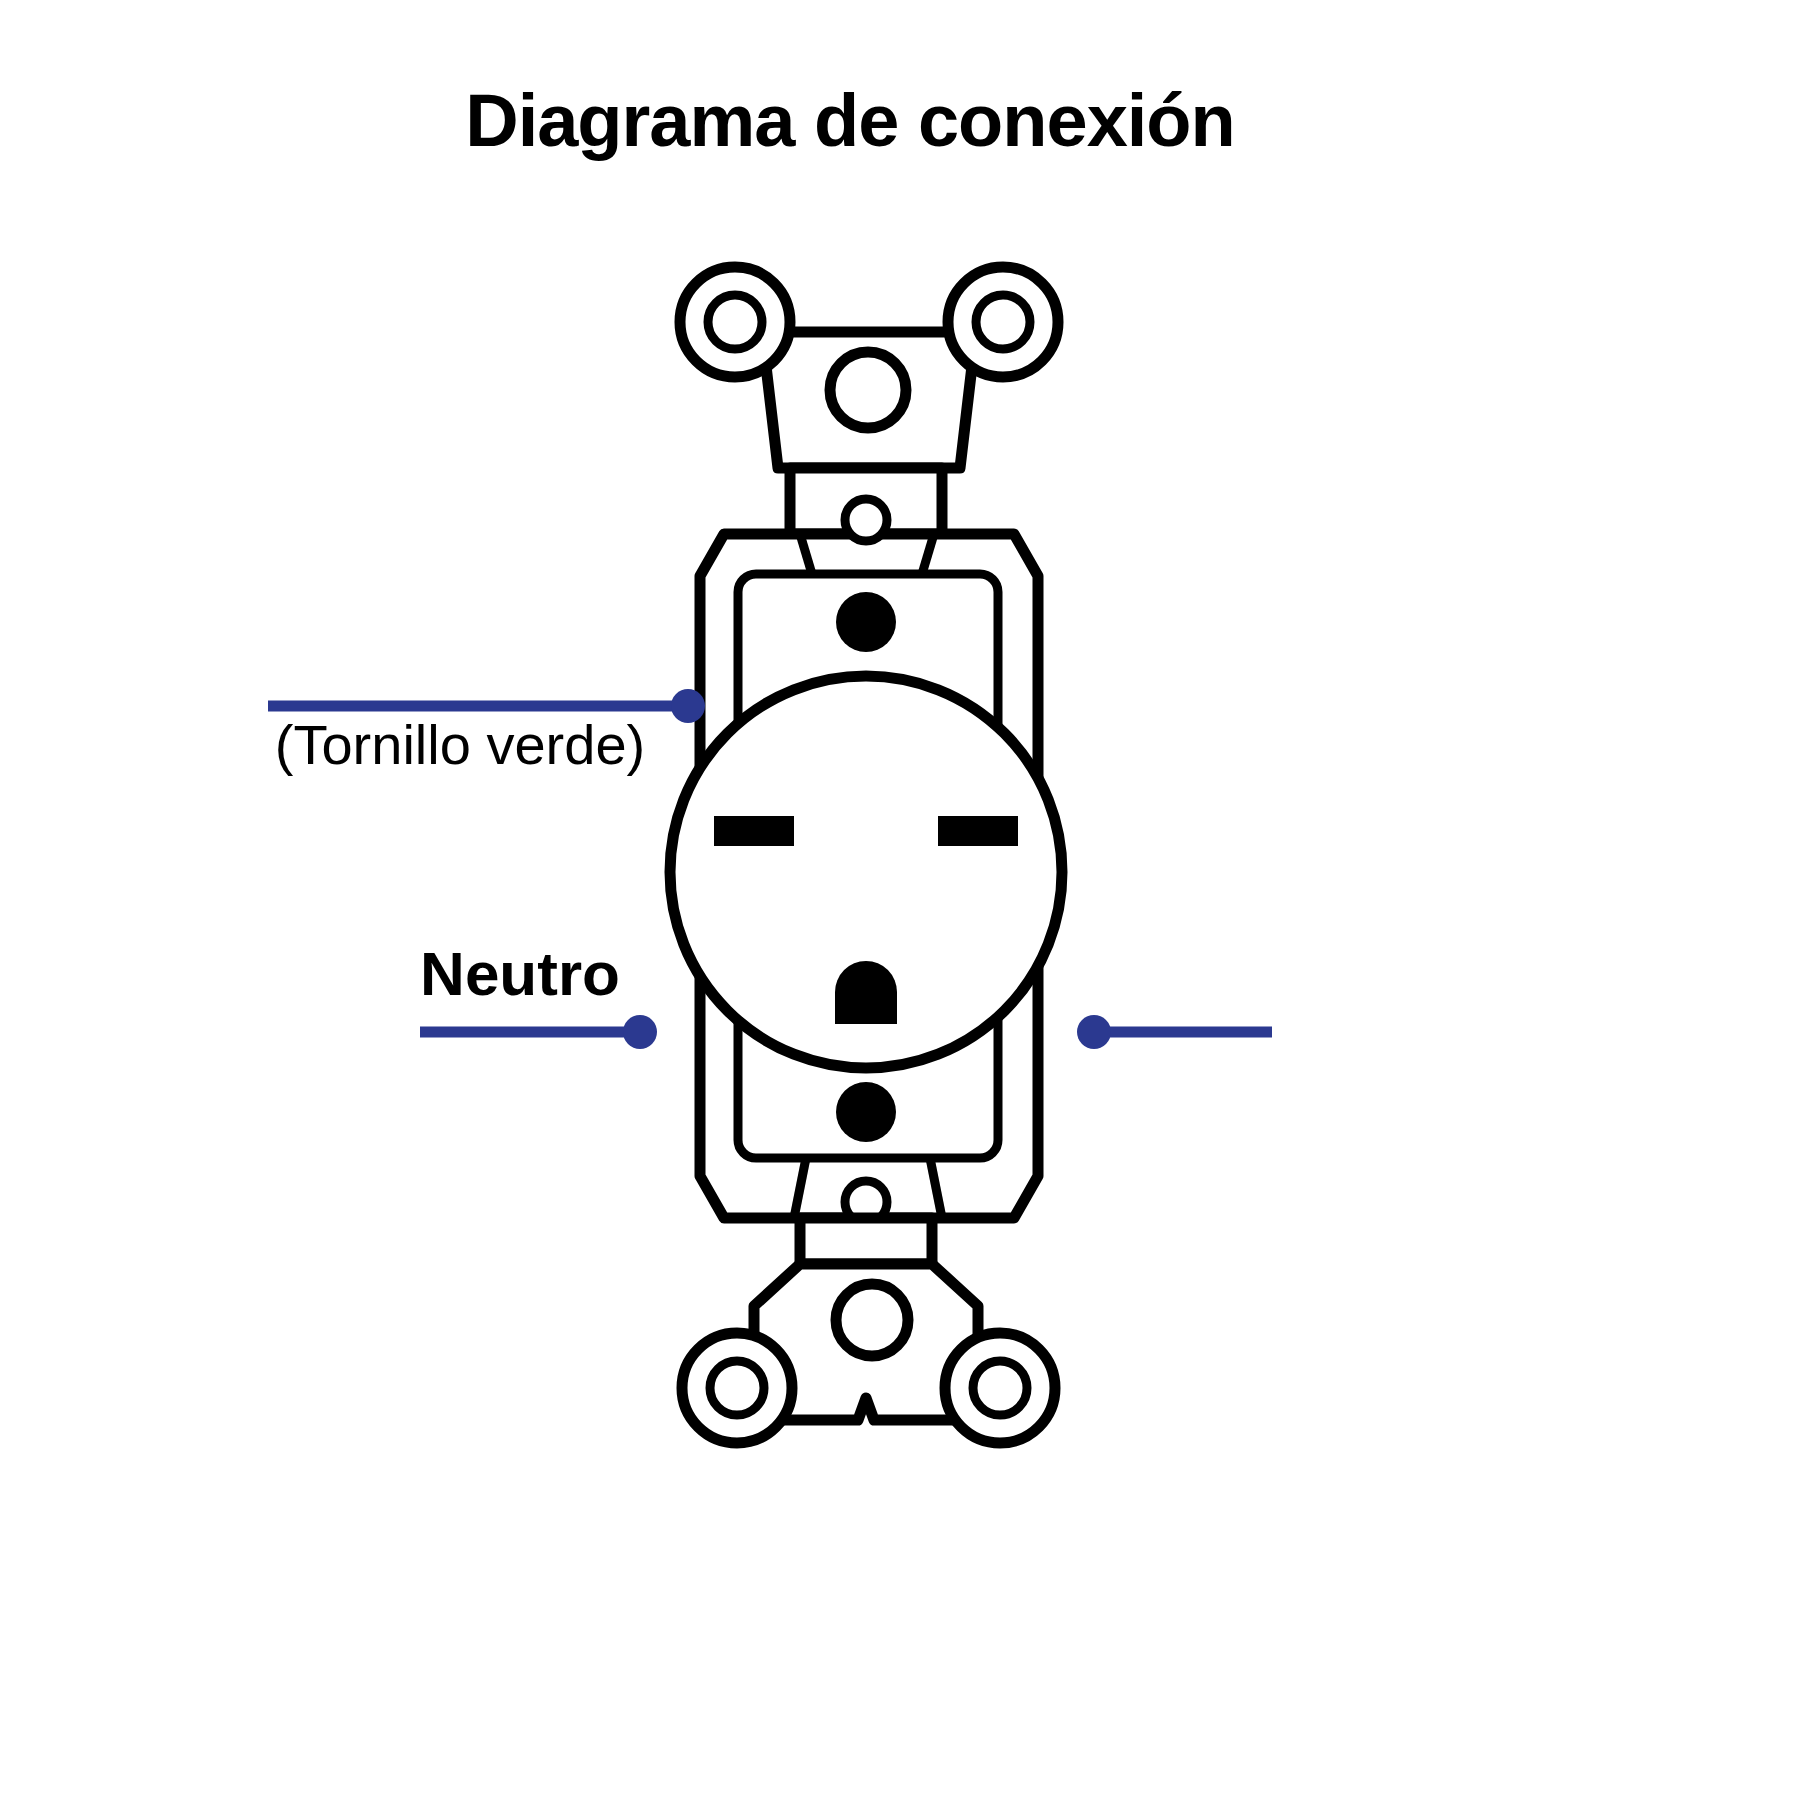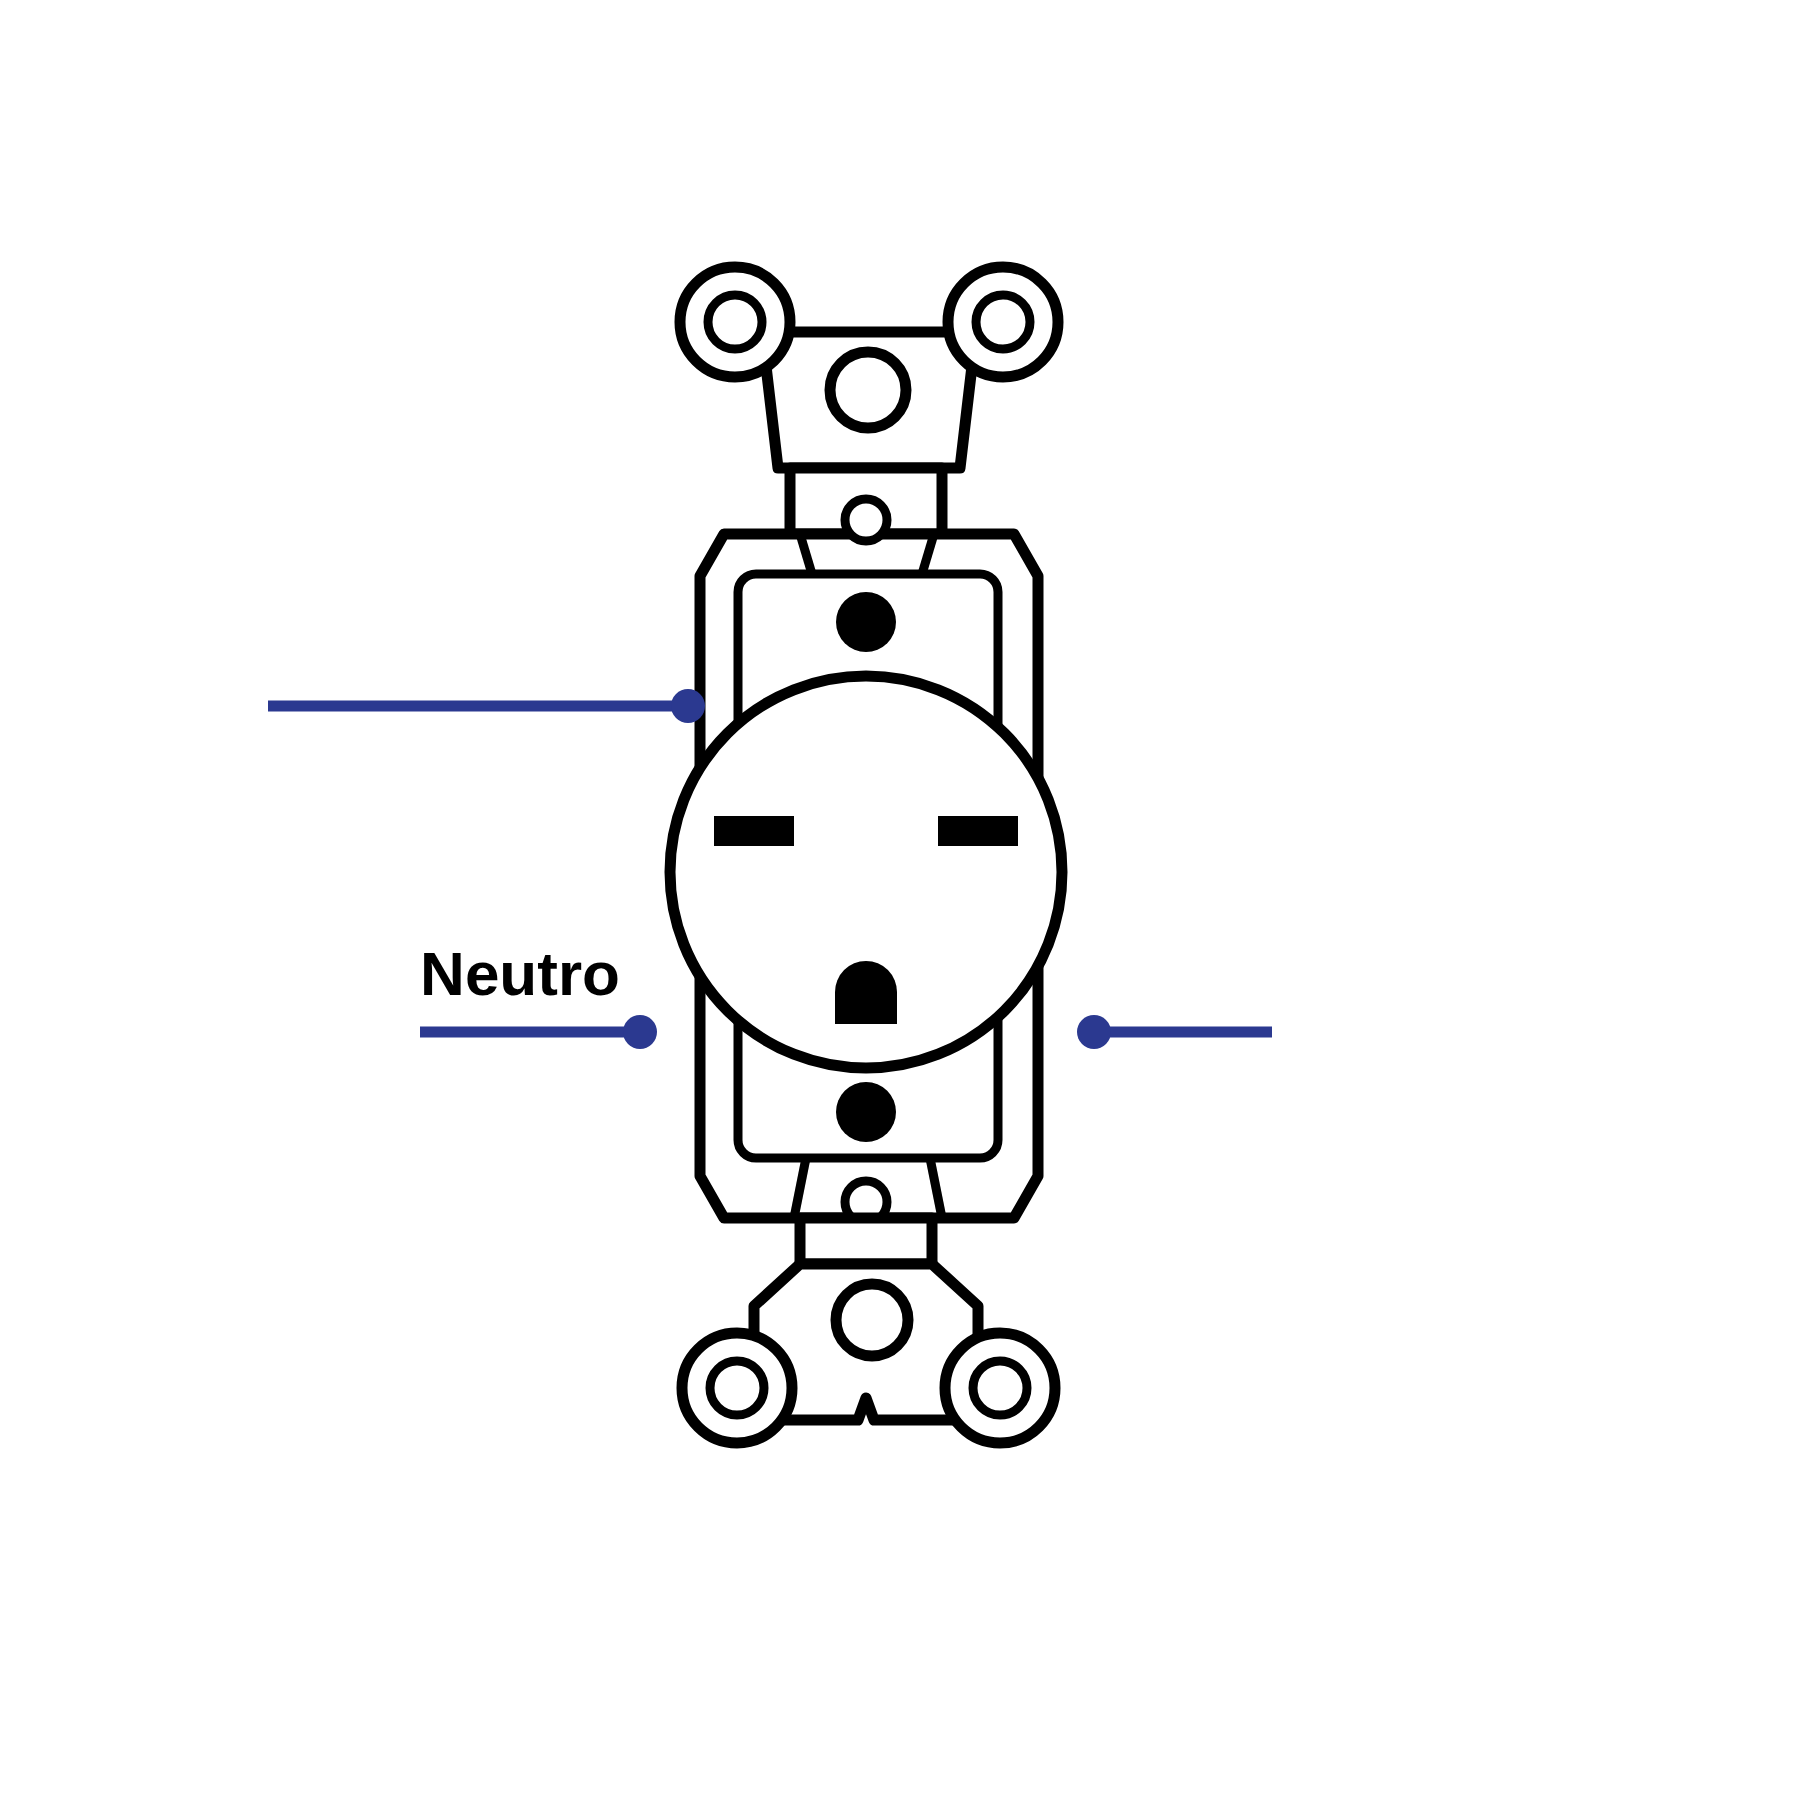--- a/index.html
+++ b/index.html
@@ -73,20 +73,21 @@
     stroke-width: 11;
     stroke-linecap: butt;
   }
   .leader-dot { fill: var(--leader); stroke: none; }
 </style>
 </head>
 <body>
 
 <div class="page">
 
+  <h1 class="title">Diagrama de conexión</h1>
 
   <svg class="diagram-svg" viewBox="0 0 1800 1800" xmlns="http://www.w3.org/2000/svg">
 
     <g>
       <path class="outline" d="M 762 332 L 976 332 L 960 468 L 778 468 Z"></path>
       <circle class="outline" cx="735" cy="322" r="55"></circle>
       <circle class="outline" cx="1003" cy="322" r="55"></circle>
       <circle class="thin" cx="735" cy="322" r="27"></circle>
       <circle class="thin" cx="1003" cy="322" r="27"></circle>
       <circle class="outline" cx="868" cy="390" r="38"></circle>
@@ -128,15 +129,16 @@
       <circle class="leader-dot" cx="688" cy="706" r="17"></circle>
 
       <line class="leader-line" x1="420" y1="1032" x2="640" y2="1032"></line>
       <circle class="leader-dot" cx="640" cy="1032" r="17"></circle>
 
       <line class="leader-line" x1="1094" y1="1032" x2="1272" y2="1032"></line>
       <circle class="leader-dot" cx="1094" cy="1032" r="17"></circle>
     </g>
   </svg>
 
+  <div class="label tornillo">(Tornillo verde)</div>
   <div class="label bold neutro">Neutro</div>
 
 </div>
 
 </body></html>

